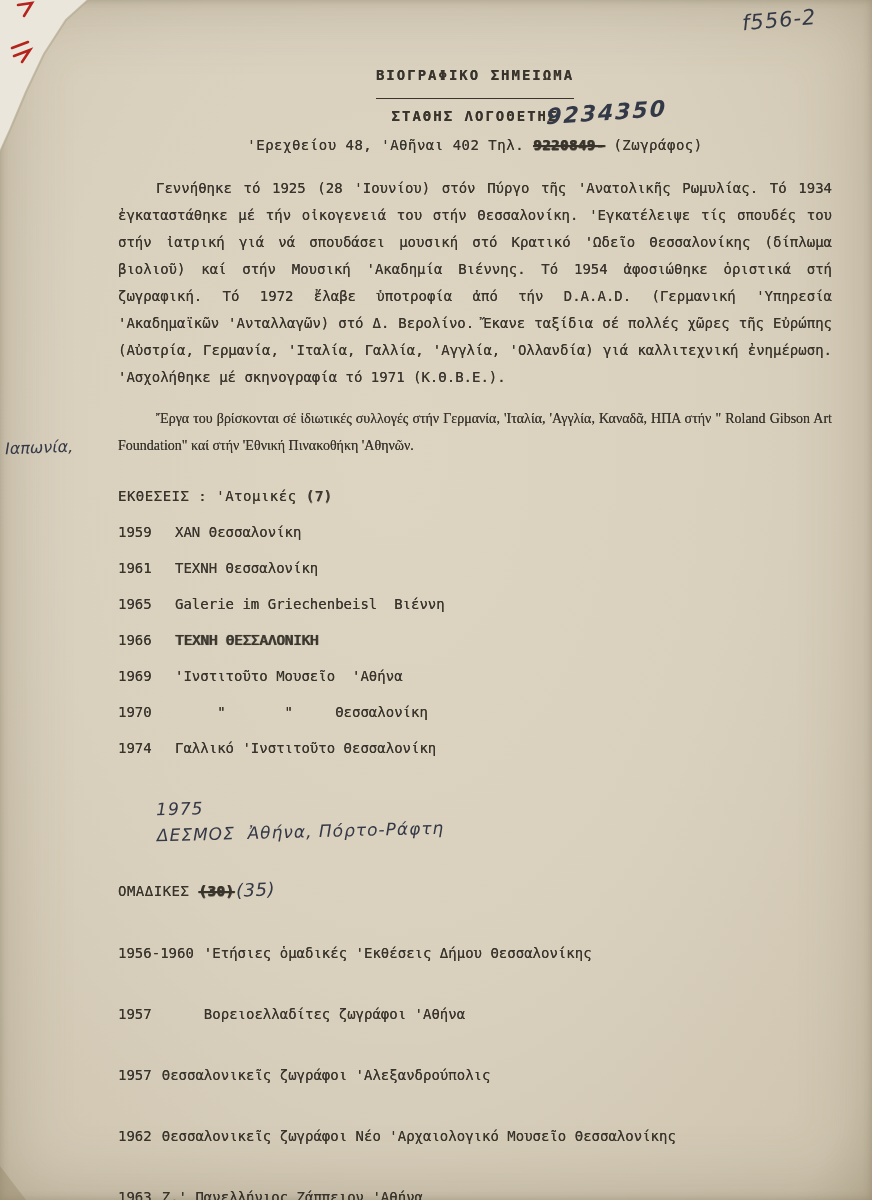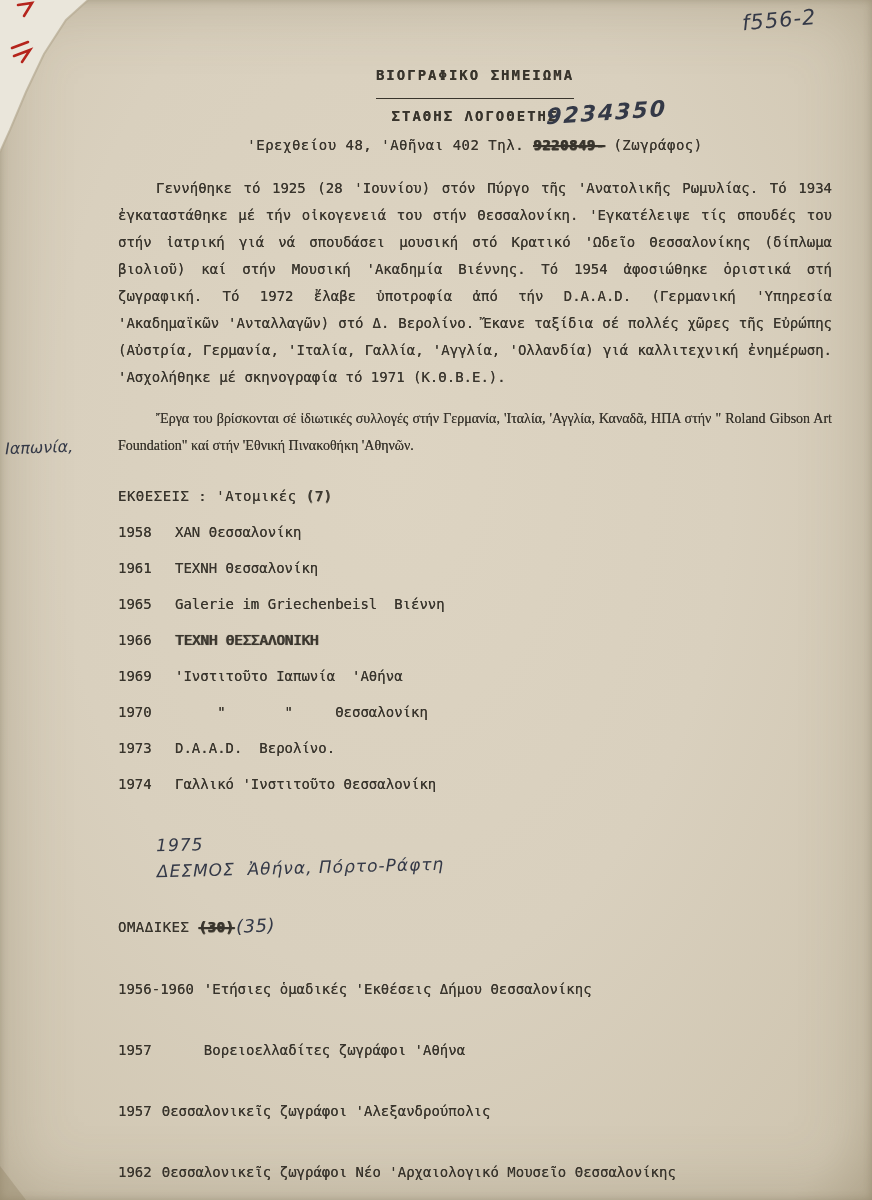--- a/index.html
+++ b/index.html
@@ -100,35 +100,34 @@
     <p class="para">Γεννήθηκε τό 1925 (28 'Ιουνίου) στόν Πύργο τῆς 'Ανατολικῆς Ρωμυλίας. Τό 1934 ἐγκαταστάθηκε μέ τήν οἰκογενειά του στήν Θεσσαλονίκη. 'Εγκατέλειψε τίς σπουδές του στήν ἰατρική γιά νά σπουδάσει μουσική στό Κρατικό 'Ωδεῖο Θεσσαλονίκης (δίπλωμα βιολιοῦ) καί στήν Μουσική 'Ακαδημία Βιέννης. Τό 1954 ἀφοσιώθηκε ὁριστικά στή ζωγραφική. Τό 1972 ἔλαβε ὑποτροφία ἀπό τήν D.A.A.D. (Γερμανική 'Υπηρεσία 'Ακαδημαϊκῶν 'Ανταλλαγῶν) στό Δ. Βερολίνο. Ἔκανε ταξίδια σέ πολλές χῶρες τῆς Εὐρώπης (Αὐστρία, Γερμανία, 'Ιταλία, Γαλλία, 'Αγγλία, 'Ολλανδία) γιά καλλιτεχνική ἐνημέρωση. 'Ασχολήθηκε μέ σκηνογραφία τό 1971 (Κ.Θ.Β.Ε.).</p>
 
     <p class="para para2">Ἔργα του βρίσκονται σέ ἰδιωτικές συλλογές στήν Γερμανία, 'Ιταλία, 'Αγγλία, Καναδᾶ, ΗΠΑ στήν " Roland Gibson Art Foundation"  καί στήν 'Εθνική Πινακοθήκη 'Αθηνῶν.</p>
 
     <div class="exh-heading">
       <span>ΕΚΘΕΣΕΙΣ : 'Ατομικές </span><span class="smudge">(7)</span>
     </div>
 
     <div class="list solo">
 
-        <div class="row"><span class="yr">1958</span><span class="tx">ΧΑΝ Θεσσαλονίκη</span></div>
+        <div class="row"><span class="yr">1959</span><span class="tx">ΧΑΝ Θεσσαλονίκη</span></div>
 
 
         <div class="row"><span class="yr">1961</span><span class="tx">ΤΕΧΝΗ Θεσσαλονίκη</span></div>
 
         <div class="row"><span class="yr">1965</span><span class="tx">Galerie im Griechenbeisl  Βιέννη</span></div>
 
         <div class="row overtyped"><span class="yr">1966</span><span class="tx">ΤΕΧΝΗ ΘΕΣΣΑΛΟΝΙΚΗ</span></div>
 
-        <div class="row"><span class="yr">1969</span><span class="tx">'Ινστιτοῦτο Ιαπωνία  'Αθήνα</span></div>
+        <div class="row"><span class="yr">1969</span><span class="tx">'Ινστιτοῦτο Μουσεῖο  'Αθήνα</span></div>
 
         <div class="row"><span class="yr">1970</span><span class="tx">     "       "     Θεσσαλονίκη</span></div>
 
 
-        <div class="row"><span class="yr">1973</span><span class="tx">D.A.A.D.  Βερολίνο.</span></div>
 
 
         <div class="row"><span class="yr">1974</span><span class="tx">Γαλλικό 'Ινστιτοῦτο Θεσσαλονίκη</span></div>
       </div>
 
     <div class="hand hand-1975">
       <span>1975</span>
       <span>ΔΕΣΜΟΣ  Ἀθήνα, Πόρτο-Ράφτη</span>
     </div>
 

